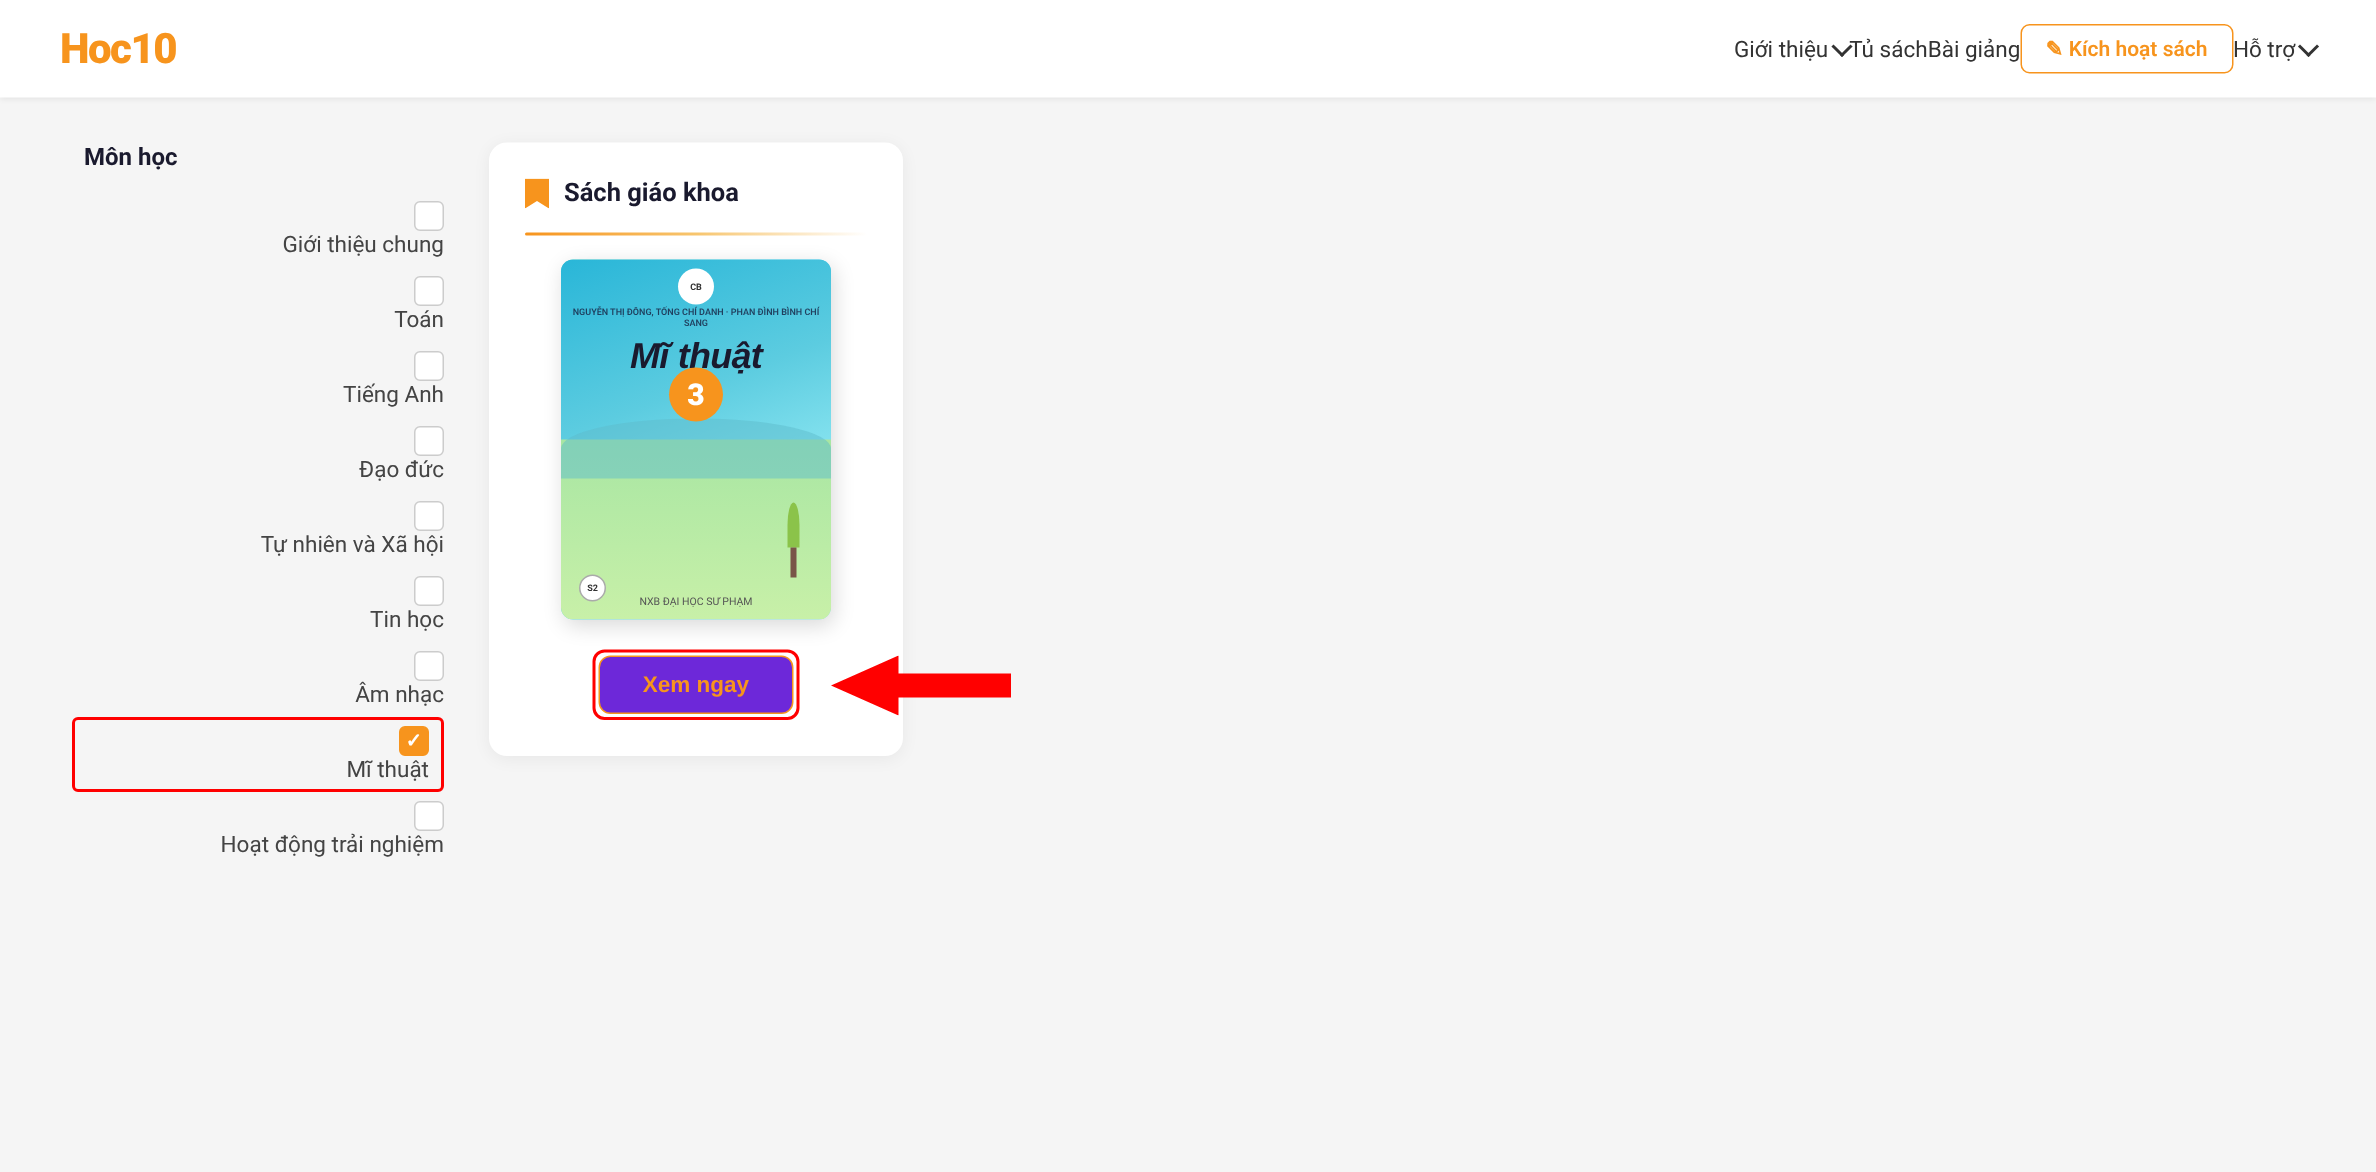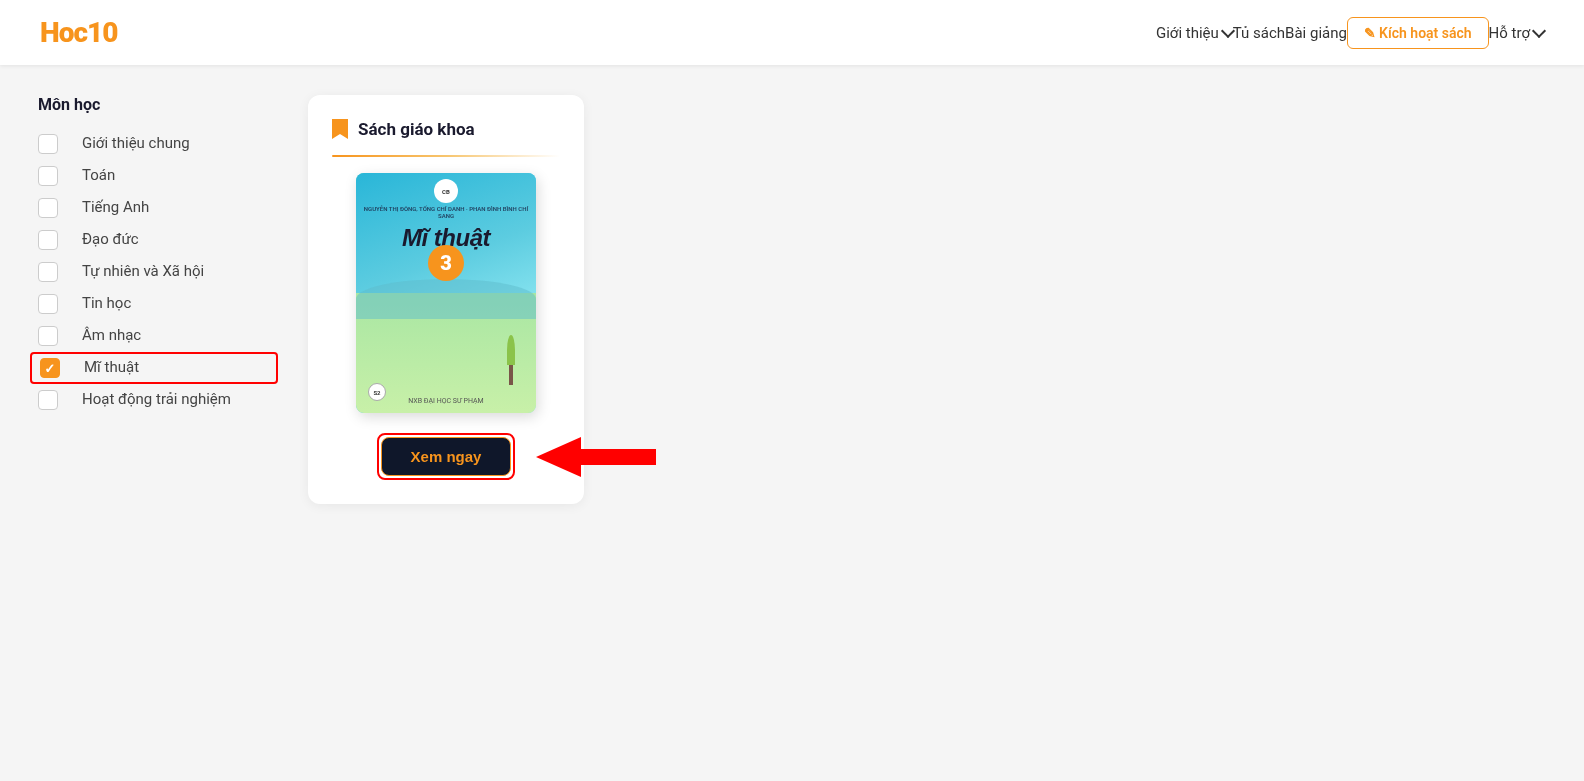--- a/index.html
+++ b/index.html
@@ -61,43 +61,44 @@
       border-right: 2px solid #333;
       border-bottom: 2px solid #333;
       transform: rotate(45deg);
       display: inline-block;
       margin-top: -3px;
     }
 
     
     .main-layout {
       display: flex;
-      padding: 20px 38px;
+      padding: 20px 56px;
       gap: 30px;
       min-height: calc(781px - 65px);
     }
 
     
     .sidebar {
       width: 240px;
       flex-shrink: 0;
       padding-top: 10px;
     }
     .sidebar-title {
       font-size: 16px;
       font-weight: 700;
       color: #1a1a2e;
       margin-bottom: 14px;
     }
     .filter-item {
       display: flex;
-      align-items: flex-start;
-      gap: 24px;
+      align-items: flex-end;
+      gap: 0;
       padding: 6px 0;
       cursor: pointer;
+      flex-direction: column;
     }
     .checkbox {
       width: 20px;
       height: 20px;
       border: 1.5px solid #ccc;
       border-radius: 4px;
       background: #fff;
       flex-shrink: 0;
       display: flex;
       align-items: center;
@@ -241,21 +242,21 @@
       color: #555;
       text-align: center;
       white-space: nowrap;
     }
     .book-view-btn {
       display: block;
       width: 130px;
       margin: 0 auto;
       border: 1.5px solid #f7941d;
       color: #f7941d;
-      background: #0f172a;
+      background: #6d28d9;
       border-radius: 8px;
       padding: 10px 20px;
       font-size: 15px;
       font-weight: 600;
       text-align: center;
       cursor: pointer;
     }
   </style>
 </head>
 <body>

